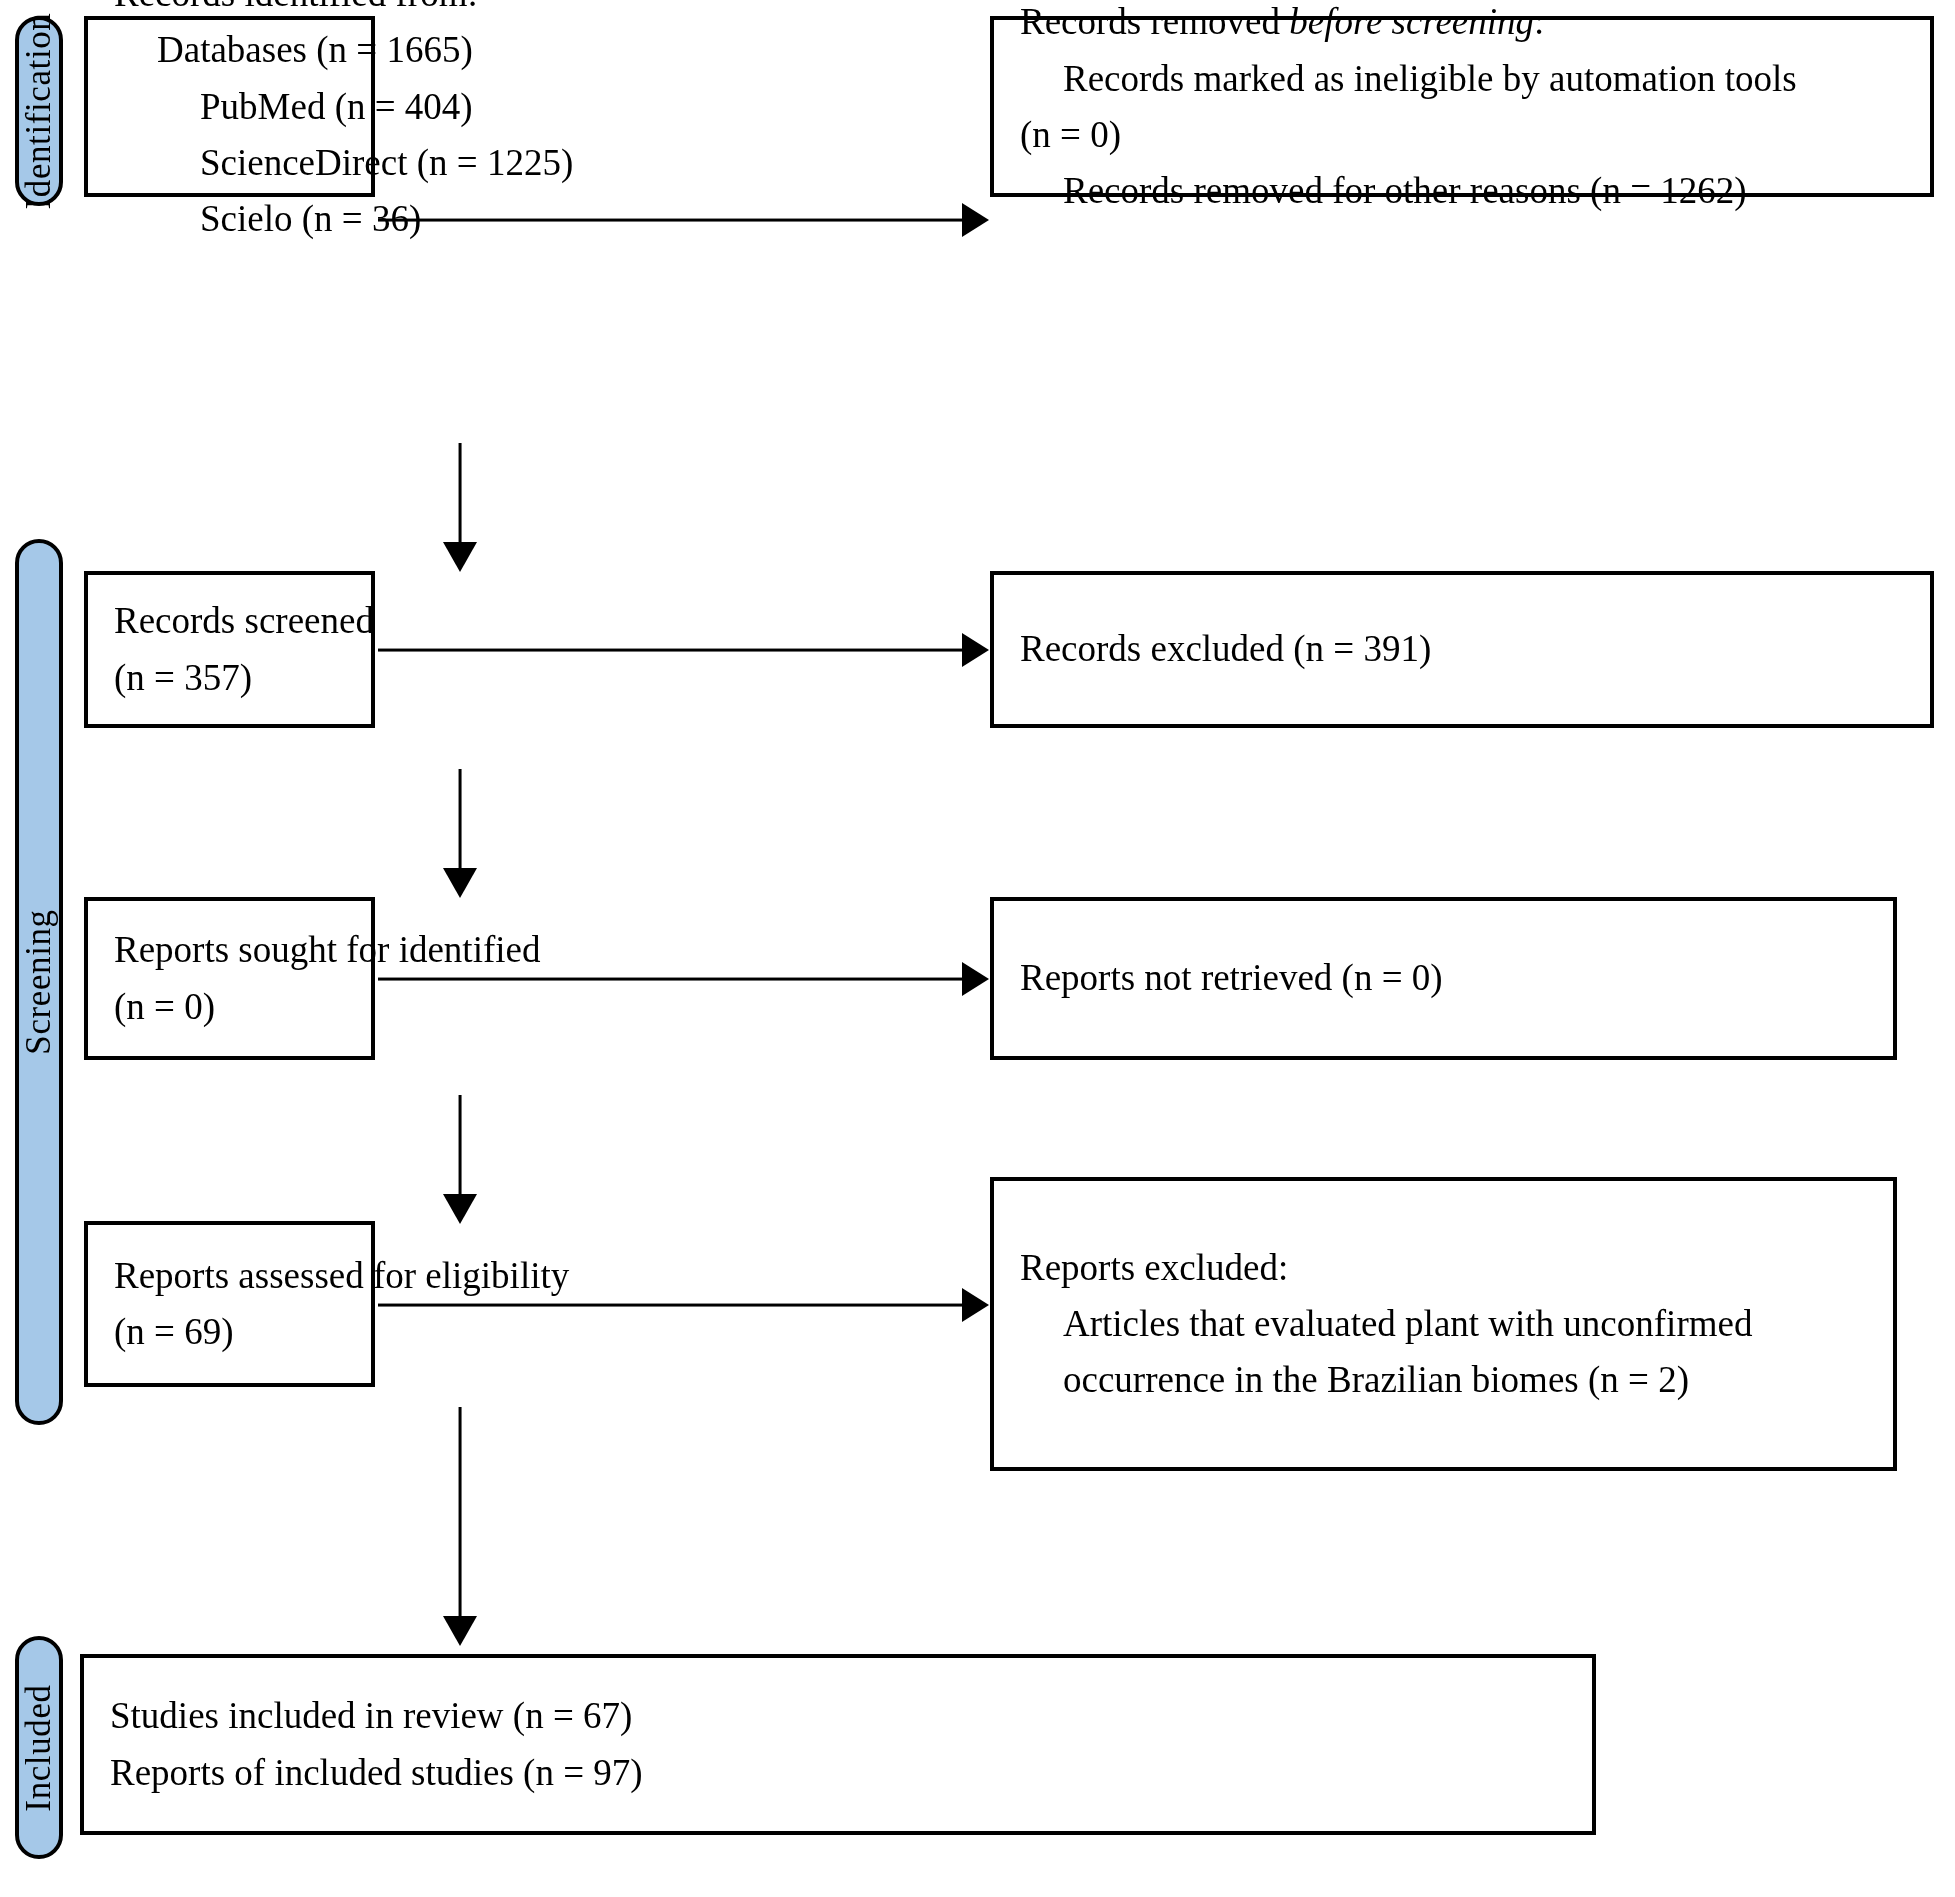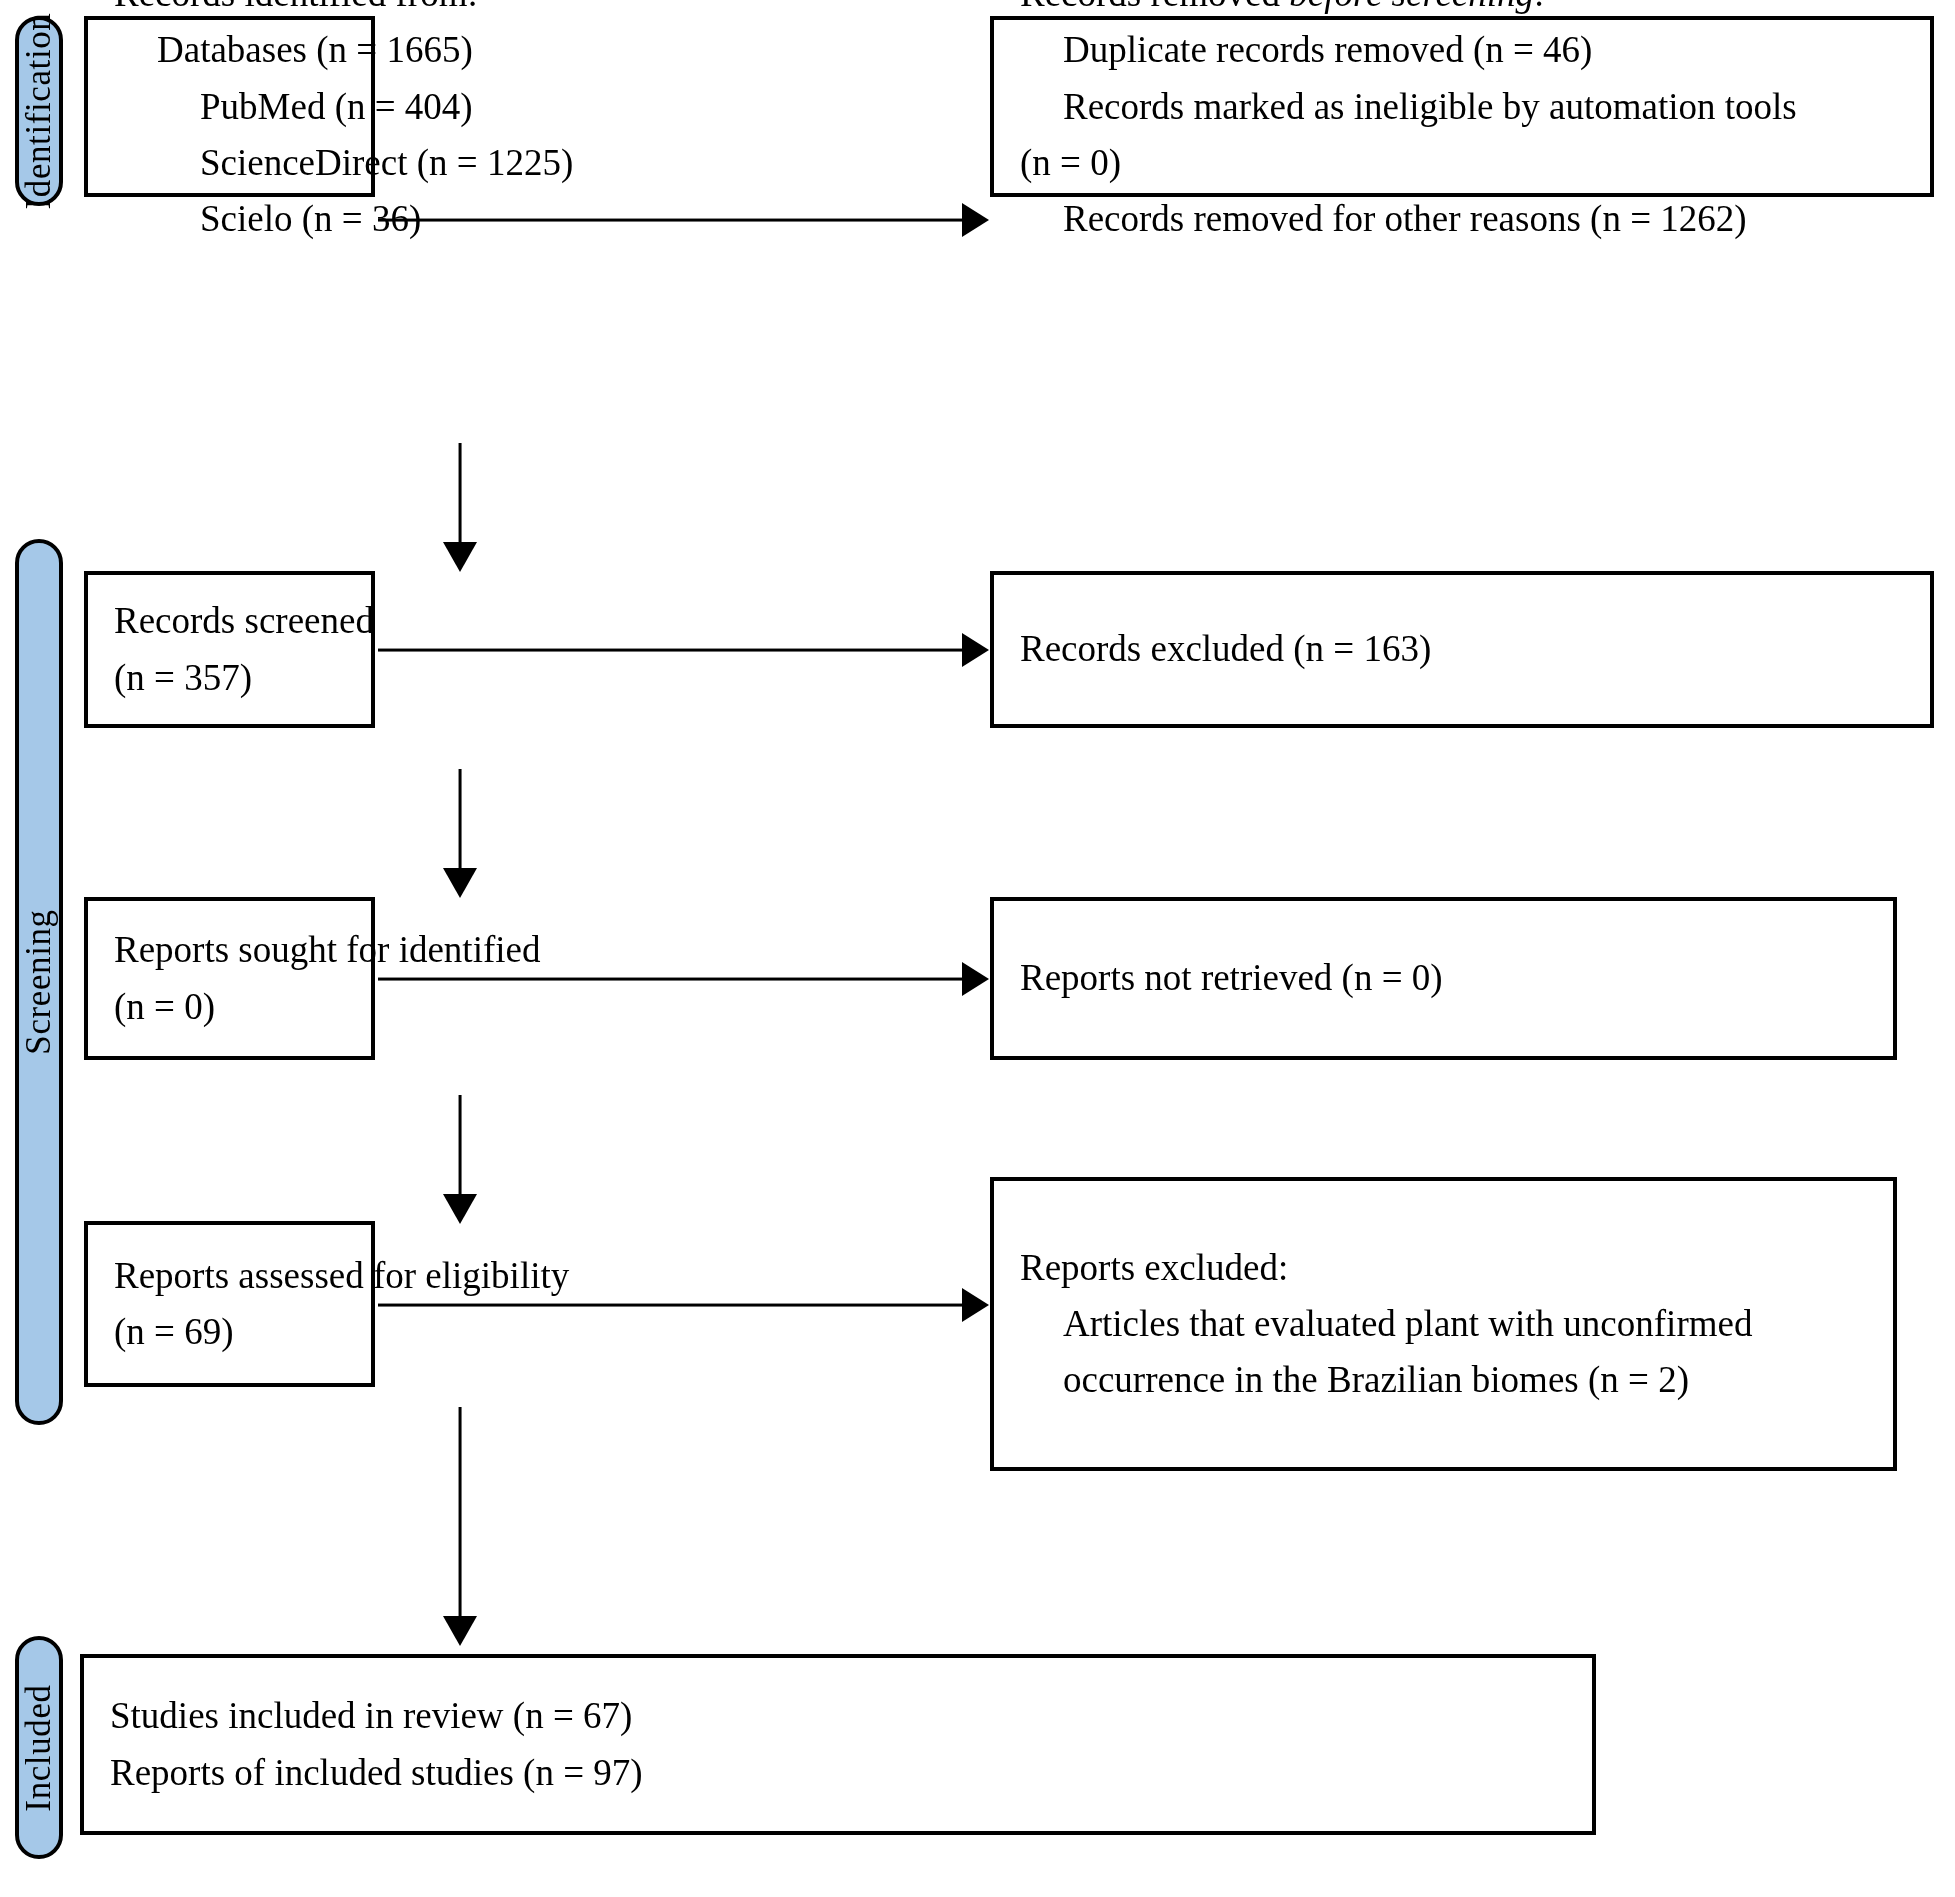--- a/index.html
+++ b/index.html
@@ -107,21 +107,20 @@
     <div class="line ind2">Scielo (n = 36)</div>
   </div>
 
   <div class="arrow-h" style="left:378px; top:220px; width:611px;">
     <div class="shaft" style="width:584px;"></div>
     <div class="head"></div>
   </div>
 
   <div class="box" style="left:990px; top:16.3px; width:944px; height:181px;">
     <div class="line"><span>Records removed </span><span class="it">before screening</span><span>:</span></div>
-    <div class="line ind1">Duplicate records removed (n = 46)</div>
     <div class="line ind1">Records marked as ineligible by automation tools</div>
     <div class="line">(n = 0)</div>
     <div class="line ind1">Records removed for other reasons (n = 1262)</div>
   </div>
 
   <div class="arrow-v" style="left:460px; top:443px; height:129px;">
     <div class="shaft" style="height:104px;"></div>
     <div class="head"></div>
   </div>
 
@@ -129,21 +128,21 @@
     <div class="line">Records screened</div>
     <div class="line">(n = 357)</div>
   </div>
 
   <div class="arrow-h" style="left:378px; top:650px; width:611px;">
     <div class="shaft" style="width:584px;"></div>
     <div class="head"></div>
   </div>
 
   <div class="box" style="left:990px; top:571px; width:944px; height:157px;">
-    <div class="line">Records excluded (n = 163)</div>
+    <div class="line">Records excluded (n = 391)</div>
   </div>
 
   <div class="arrow-v" style="left:460px; top:769px; height:129px;">
     <div class="shaft" style="height:104px;"></div>
     <div class="head"></div>
   </div>
 
   <div class="box" style="left:84px; top:897px; width:291px; height:163px;">
     <div class="line">Reports sought for identified</div>
     <div class="line">(n = 0)</div>

